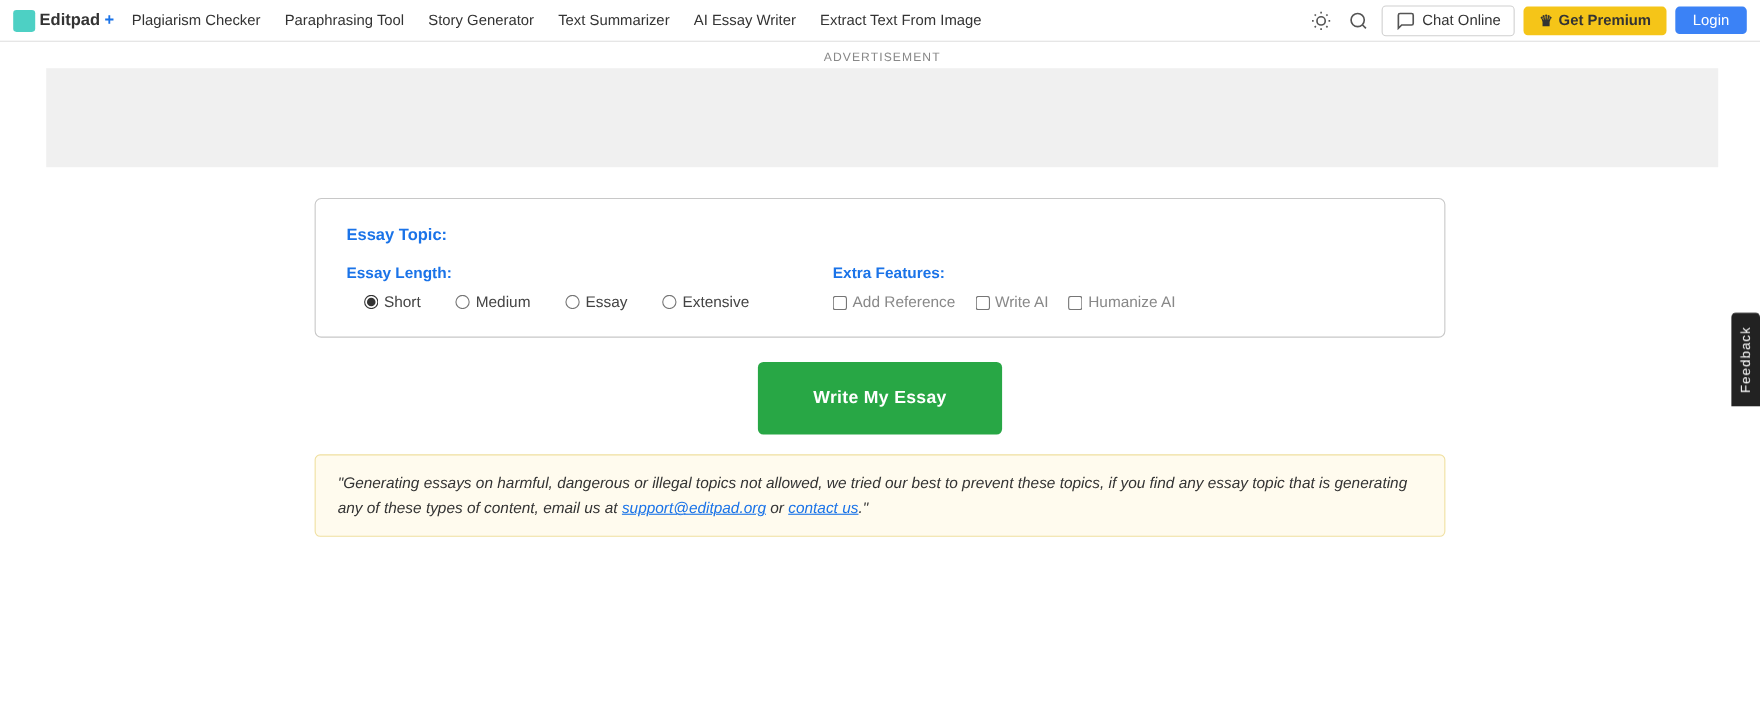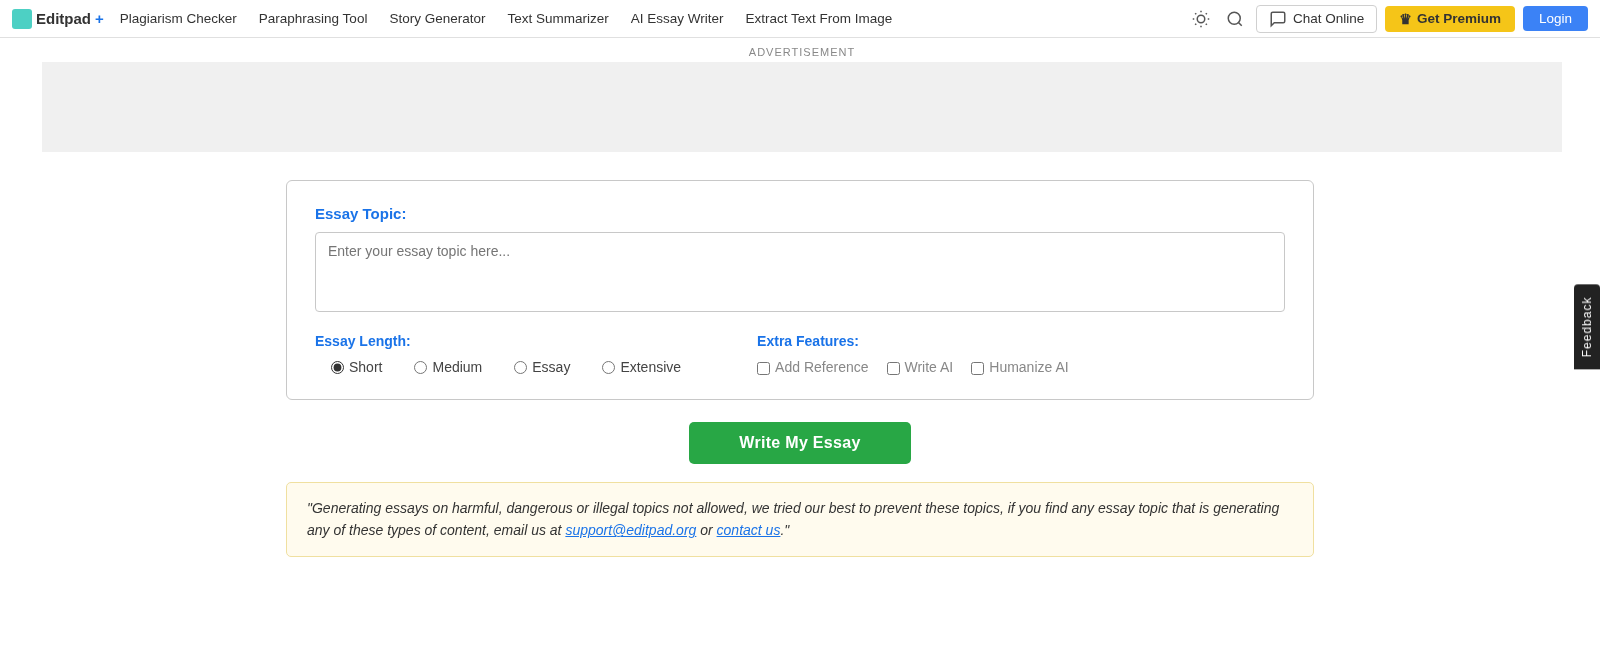--- a/index.html
+++ b/index.html
@@ -223,21 +223,21 @@
     
     .write-btn-row {
       text-align: center;
       margin: 22px 0 18px 0;
     }
     .write-essay-btn {
       background: #28a745;
       color: #fff;
       border: none;
       border-radius: 5px;
-      padding: 12px 50px;
+      padding: 24px 50px;
       font-size: 16px;
       font-weight: bold;
       cursor: pointer;
       letter-spacing: 0.3px;
     }
 
     
     .disclaimer-box {
       background: #fffbee;
       border: 1px solid #f0e0a0;
@@ -328,21 +328,20 @@
   <span>ADVERTISEMENT</span>
   <div class="ad-banner"></div>
 </div>
 
 <div class="main-content">
 
   <div class="essay-form-card">
     <div class="essay-topic-label">
       <span>Essay Topic:</span>
     </div>
-    <textarea class="essay-textarea" placeholder="Enter your essay topic here..." style=""></textarea>
 
     <div class="essay-options-row">
 
       <div class="essay-length-section">
         <div class="section-label">
           <span>Essay Length:</span>
         </div>
         <div class="radio-group">
           <label class="radio-option">
             <input type="radio" name="essay-length" value="short" checked="" style="">

